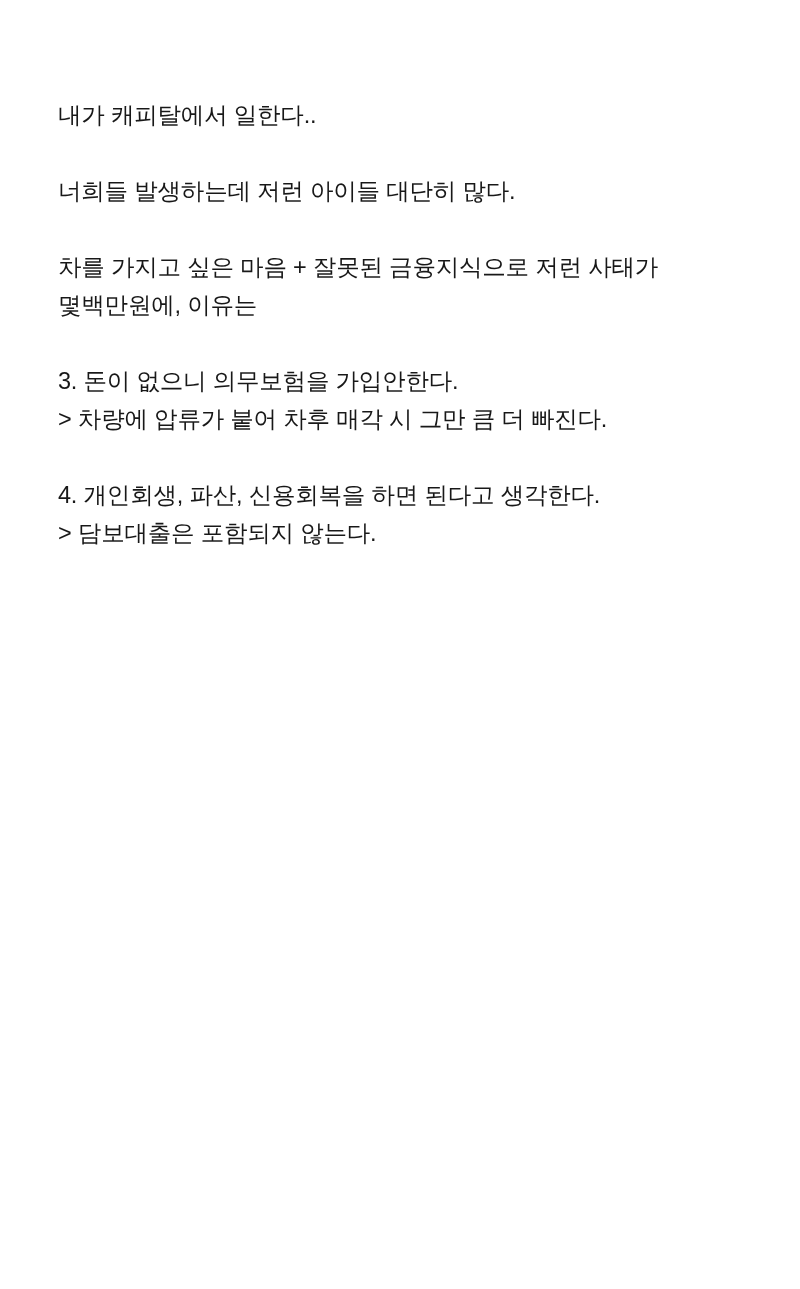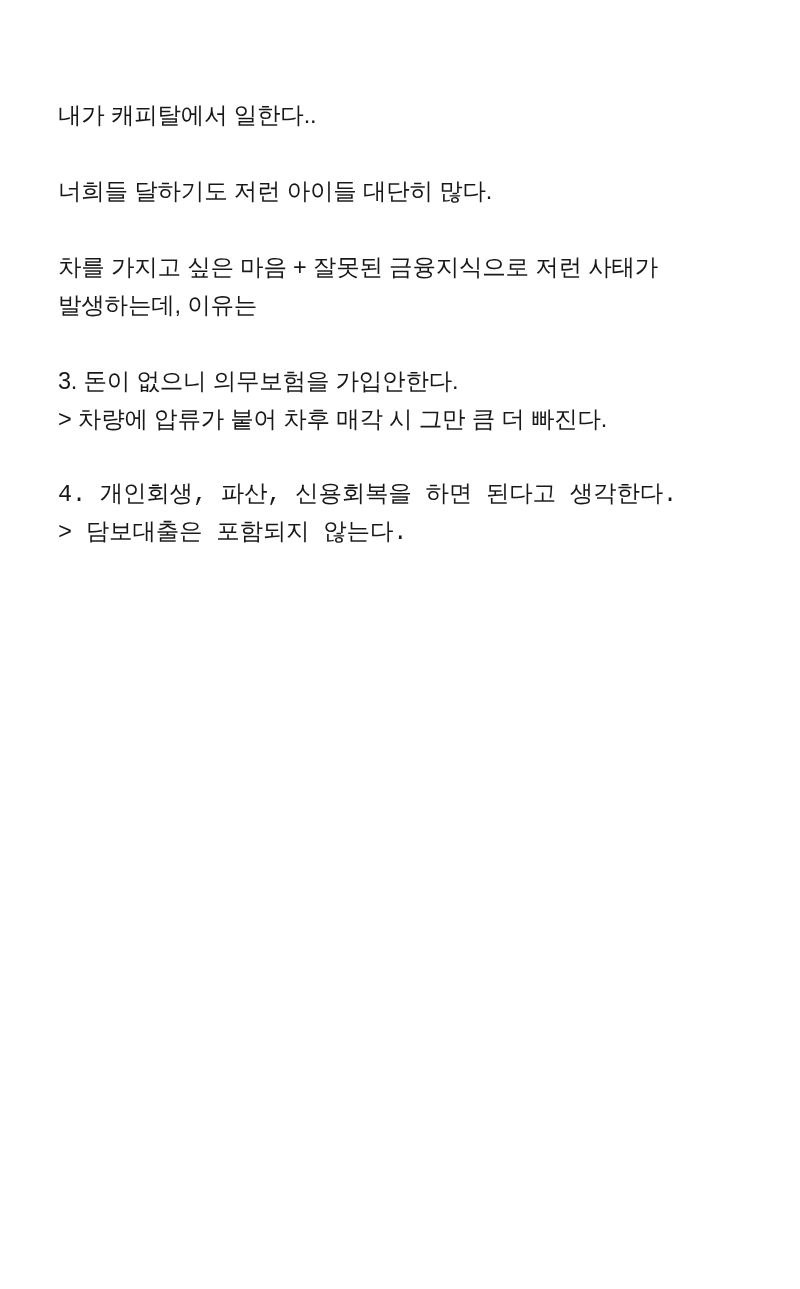--- a/index.html
+++ b/index.html
@@ -25,27 +25,26 @@
     font-size: 23.5px;
     line-height: 1.62;
     letter-spacing: -0.2px;
     color: #181818;
     margin: 0 0 38px 0;
     word-break: keep-all;
     white-space: pre-wrap;
   }
   .para:last-child {
     margin-bottom: 0;
-    font-family: Liberation Mono, monospace;
   }
 </style>
 </head>
 <body>
 
 <div class="page">
   <p class="para">내가 캐피탈에서 일한다..</p>
-  <p class="para">너희들 달하기도 저런 아이들 대단히 많다.</p>
-  <p class="para">차를 가지고 싶은 마음 + 잘못된 금융지식으로 저런 사태가 발생하는데, 이유는</p>
+  <p class="para">너희들 발생하는데 저런 아이들 대단히 많다.</p>
+  <p class="para">차를 가지고 싶은 마음 + 잘못된 금융지식으로 저런 사태가 몇백만원에, 이유는</p>
   <p class="para">3. 돈이 없으니 의무보험을 가입안한다.
 &gt; 차량에 압류가 붙어 차후 매각 시 그만 큼 더 빠진다.</p>
   <p class="para">4. 개인회생, 파산, 신용회복을 하면 된다고 생각한다.
 &gt; 담보대출은 포함되지 않는다.</p>
 </div>
 
 </body></html>

